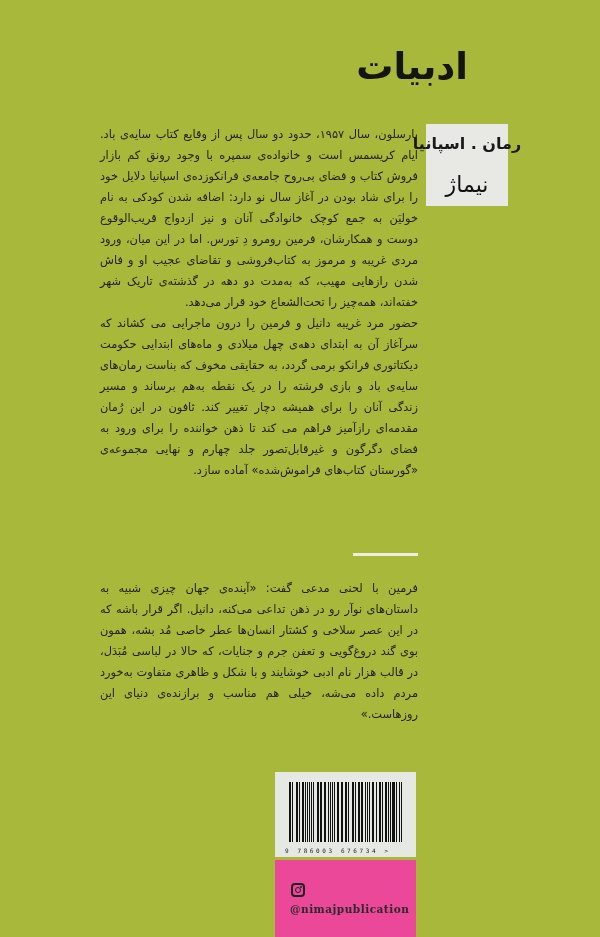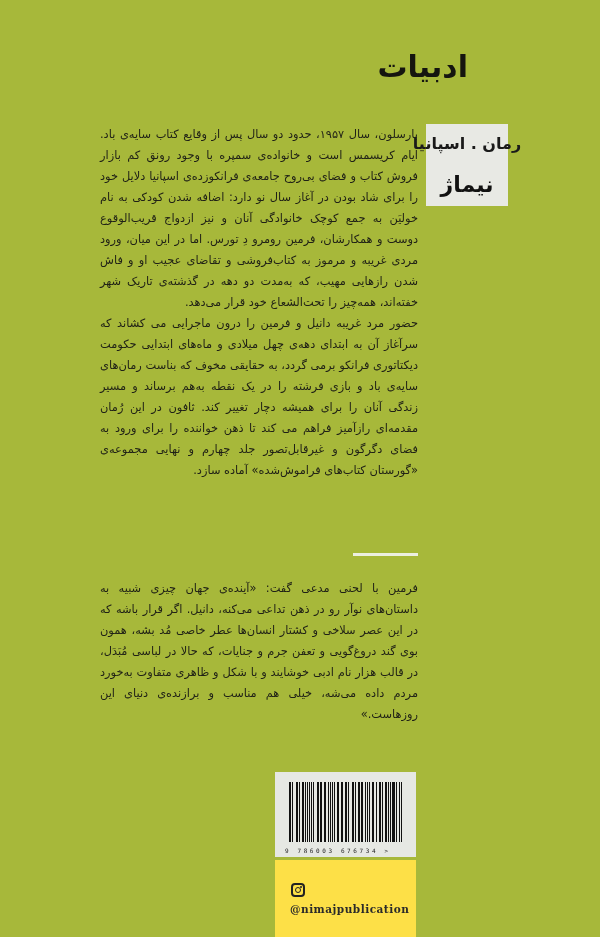--- a/index.html
+++ b/index.html
@@ -7,37 +7,37 @@
       width: 600px; height: 937px; overflow: hidden;
       background: #a7b83a;
       position: relative;
       font-family: "DejaVu Sans", sans-serif;
       color: #1e1e14;
     }
     .series-title {
       position: absolute; right: 132px; top: 52px;
       direction: rtl; text-align: right;
       font-family: "DejaVu Sans", sans-serif;
-      font-weight: bold; font-size: 30px; line-height: 30px;
+      font-weight: bold; font-size: 37px; line-height: 30px;
       color: #15150f; letter-spacing: -1px;
     }
     .series-title div { white-space: nowrap; }
     .label-box {
       position: absolute; left: 426px; top: 124px;
       width: 82px; height: 82px;
       background: #e8e9e4;
       display: flex; flex-direction: column; align-items: center; justify-content: space-between;
       padding: 10px 0 10px 0; box-sizing: border-box;
     }
     .label-genre {
       direction: rtl; font-size: 16px; font-weight: bold; color: #1a1a1a;
       white-space: nowrap;
     }
     .label-logo {
-      direction: rtl; font-size: 22px; font-weight: bold; color: #111;
+      direction: rtl; font-size: 22px; font-weight: normal; color: #111;
       letter-spacing: -1px; line-height: 22px;
     }
     .text-block {
       position: absolute; left: 100px; width: 318px;
       direction: rtl; text-align: justify; text-align-last: right;
       font-family: "DejaVu Sans", sans-serif;
       font-size: 11.4px; line-height: 21px; color: #1f2016;
     }
     .text-block p { margin: 0; }
     .blurb { top: 124px; }
@@ -55,21 +55,21 @@
       display: flex; align-items: stretch;
     }
     .barcode-bars span { display: block; background: #111; height: 100%; }
     .barcode-digits {
       position: absolute; left: 10px; bottom: 3px; width: 124px;
       font-family: "DejaVu Sans Mono", monospace; font-size: 6px; letter-spacing: 2.6px;
       color: #222; white-space: nowrap;
     }
     .social-box {
       position: absolute; left: 275px; top: 860px; width: 141px; height: 77px;
-      background: #fde047;
+      background: #ec4899;
     }
     .insta-icon {
       position: absolute; left: 16px; top: 23px; width: 14px; height: 14px;
       border: 2px solid #222; border-radius: 4px; box-sizing: border-box;
     }
     .insta-icon::before {
       content: ""; position: absolute; left: 2px; top: 2px; width: 6px; height: 6px;
       border: 1.6px solid #222; border-radius: 50%; box-sizing: border-box;
     }
     .insta-icon::after {

